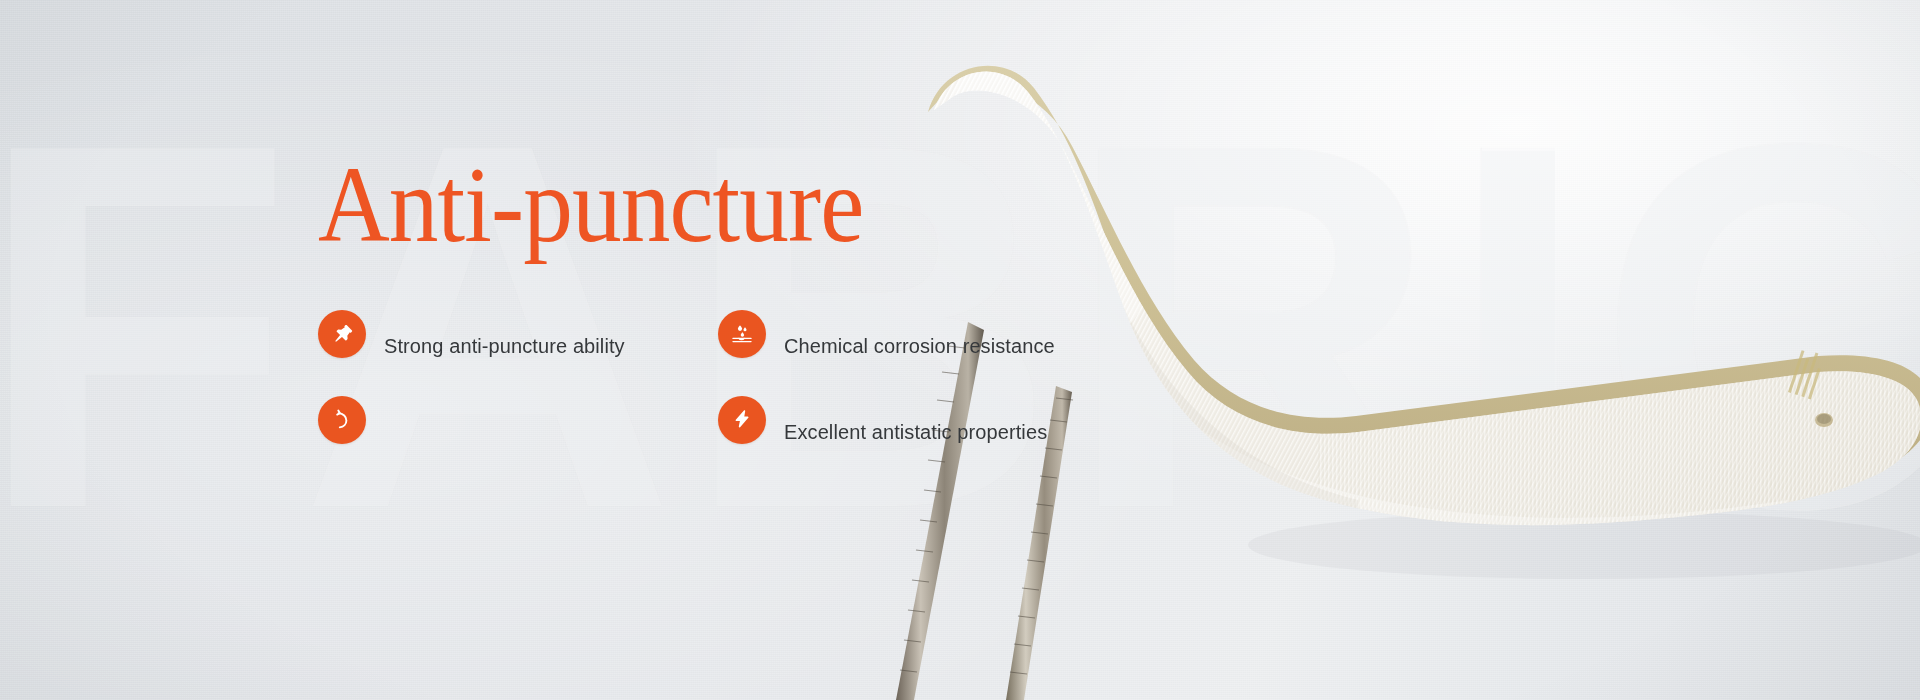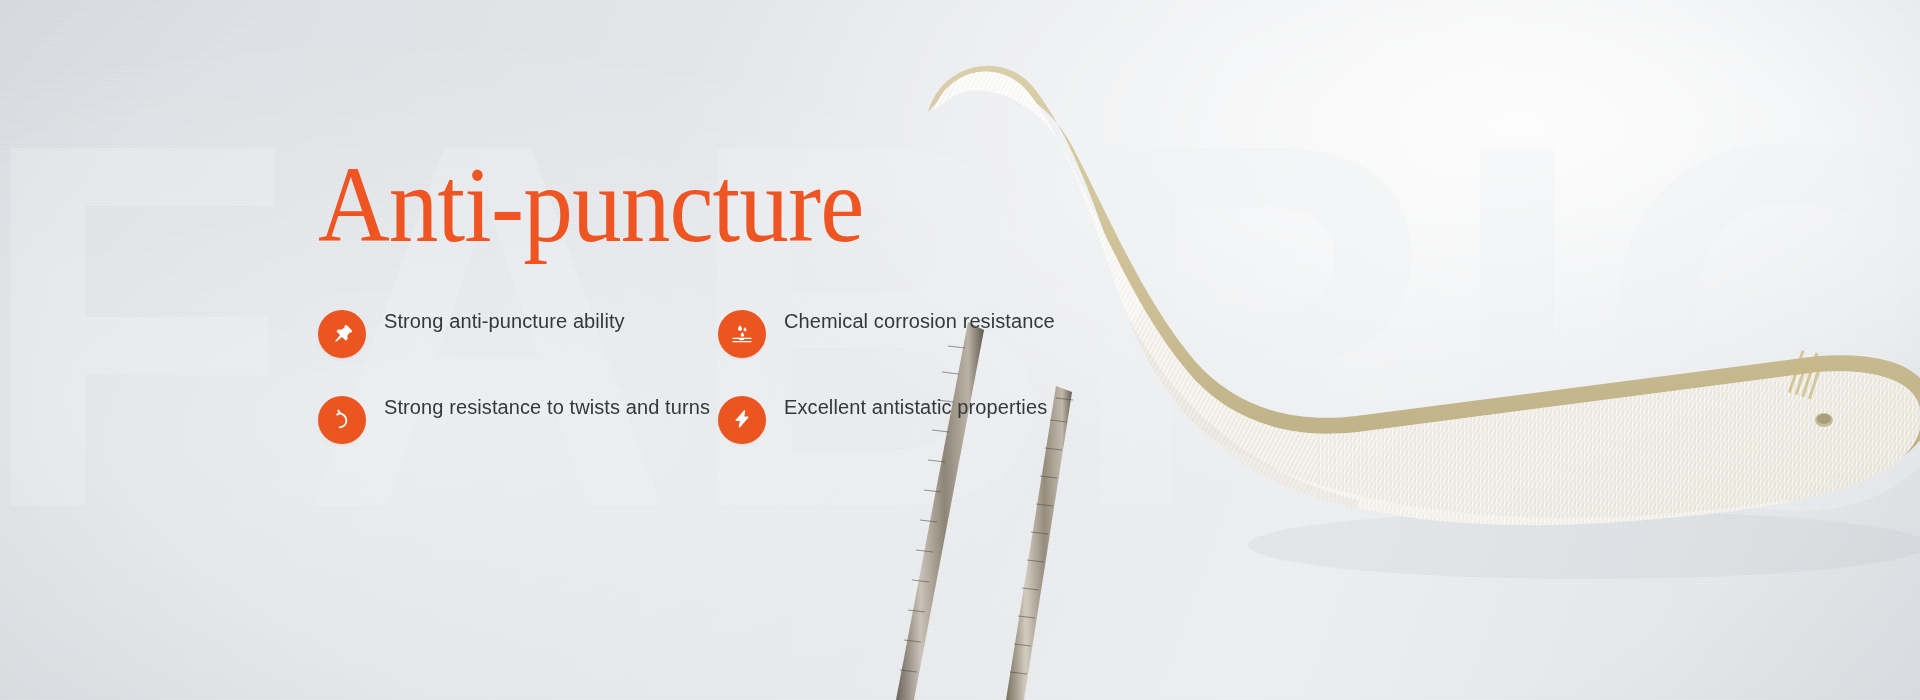--- a/index.html
+++ b/index.html
@@ -88,21 +88,21 @@
   .features {
     margin-top: 48px;
     display: grid;
     grid-template-columns: 400px 400px;
     grid-template-rows: auto auto;
     row-gap: 38px;
     column-gap: 0px;
   }
   .feature {
     display: flex;
-    align-items: flex-start;
+    align-items: flex-end;
     gap: 18px;
   }
   .feat-icon {
     flex: 0 0 auto;
     width: 48px;
     height: 48px;
     border-radius: 50%;
     background: #ea5520;
     display: flex;
     align-items: center;
@@ -315,21 +315,20 @@
         <span class="feat-label">Chemical corrosion resistance</span>
       </div>
 
       <div class="feature">
         <span class="feat-icon">
           <svg width="24" height="24" viewBox="0 0 24 24" fill="none" stroke="#ffffff" stroke-width="1.9" stroke-linecap="round">
             <path d="M8.6 5.1c4.6.3 7.8 3.6 7.8 7.4 0 3.5-2.8 6.4-6.6 6.9"></path>
             <path d="M8.3 2.6l1.6 2.6-2.7 1.4"></path>
           </svg>
         </span>
-        <span class="feat-label">Strong resistance to twists and turns</span>
       </div>
 
       <div class="feature">
         <span class="feat-icon">
           <svg width="24" height="24" viewBox="0 0 24 24" fill="#ffffff">
             <path d="M13.9 2.4c.5-.5 1.4-.1 1.3.6l-.9 5.4h3.4c.7 0 1.1.8.6 1.3l-8.2 9.5c-.5.6-1.5.1-1.3-.6l1.1-5.6H6.4c-.7 0-1.1-.8-.6-1.3l8.1-9.3z"></path>
           </svg>
         </span>
         <span class="feat-label">Excellent antistatic properties</span>
       </div>

